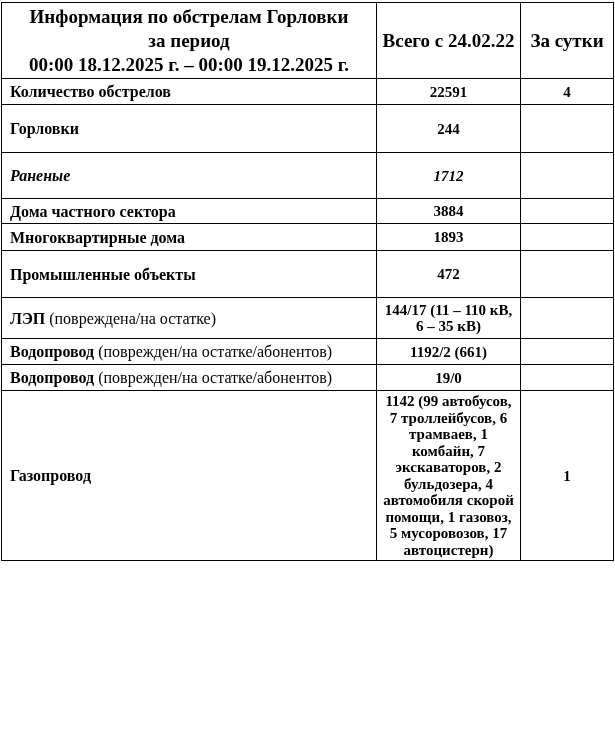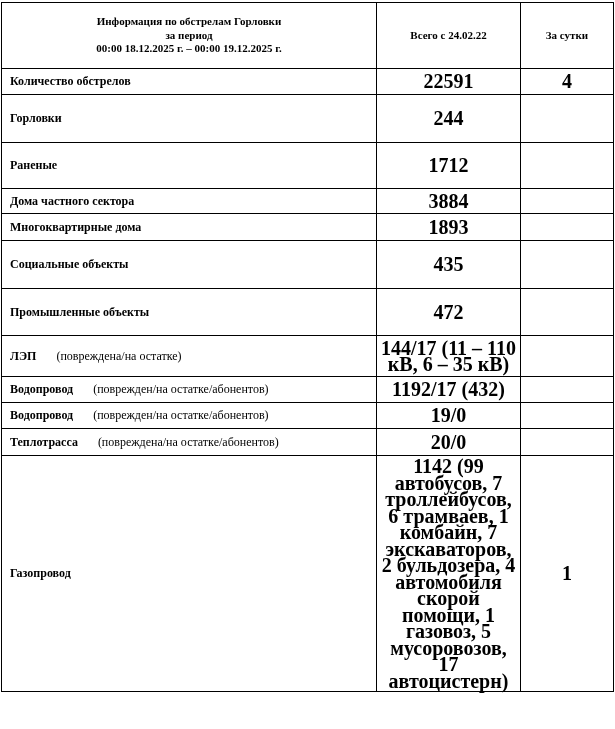--- a/index.html
+++ b/index.html
@@ -18,37 +18,37 @@
   }
   col.c1 { width: 375px; }
   col.c2 { width: 144px; }
   col.c3 { width: 93px; }
   th, td {
     border: 1px solid #000000;
     vertical-align: middle;
   }
   th {
     font-weight: bold;
-    font-size: 11px;
+    font-size: 19px;
     text-align: center;
     line-height: 1.25;
     padding: 2px 4px;
   }
   td.label-cell {
     text-align: left;
-    font-size: 12px;
+    font-size: 16px;
     padding: 2px 4px 2px 8px;
     line-height: 1.2;
   }
   td.label-cell .lbl { font-weight: bold; }
-  td.label-cell .note { font-weight: normal; padding-left: 17px; }
+  td.label-cell .note { font-weight: normal; }
   td.val {
     text-align: center;
     font-weight: bold;
-    font-size: 20px;
+    font-size: 15px;
     line-height: 16.5px;
     padding: 2px 3px;
   }
 </style>
 </head>
 <body>
 
 <table class="report">
   <colgroup>
       <col class="c1">
@@ -70,63 +70,53 @@
     <tr style="height:26px;">
       <td class="label-cell"><span class="lbl">Количество обстрелов</span><span class="note"></span></td>
       <td class="val">22591</td>
       <td class="val">4</td>
     </tr>
     <tr style="height:48px;">
       <td class="label-cell"><span class="lbl">Горловки</span><span class="note"></span></td>
       <td class="val">244</td>
       <td class="val"></td>
     </tr>
-    <tr style="height:46px;">
+    <tr style="height:46px;font-style:italic;">
       <td class="label-cell"><span class="lbl">Раненые</span><span class="note"></span></td>
       <td class="val">1712</td>
       <td class="val"></td>
     </tr>
     <tr style="height:25px;font-family:Liberation Serif, serif;">
       <td class="label-cell"><span class="lbl">Дома частного сектора</span><span class="note"></span></td>
       <td class="val">3884</td>
       <td class="val"></td>
     </tr>
     <tr style="height:27px;">
       <td class="label-cell"><span class="lbl">Многоквартирные дома</span><span class="note"></span></td>
       <td class="val">1893</td>
       <td class="val"></td>
     </tr>
-    <tr style="height:48px;">
-      <td class="label-cell"><span class="lbl">Социальные объекты</span><span class="note"></span></td>
-      <td class="val">435</td>
-      <td class="val"></td>
-    </tr>
     <tr style="height:47px;">
       <td class="label-cell"><span class="lbl">Промышленные объекты</span><span class="note"></span></td>
       <td class="val">472</td>
       <td class="val"></td>
     </tr>
     <tr style="height:41px;">
       <td class="label-cell"><span class="lbl">ЛЭП</span><span class="note"> (повреждена/на остатке)</span></td>
       <td class="val">144/17 (11 – 110 кВ, 6 – 35 кВ)</td>
       <td class="val"></td>
     </tr>
     <tr style="height:26px;">
       <td class="label-cell"><span class="lbl">Водопровод</span><span class="note"> (поврежден/на остатке/абонентов)</span></td>
-      <td class="val">1192/17 (432)</td>
+      <td class="val">1192/2 (661)</td>
       <td class="val"></td>
     </tr>
     <tr style="height:26px;">
       <td class="label-cell"><span class="lbl">Водопровод</span><span class="note"> (поврежден/на остатке/абонентов)</span></td>
       <td class="val">19/0</td>
-      <td class="val"></td>
-    </tr>
-    <tr style="height:27px;">
-      <td class="label-cell"><span class="lbl">Теплотрасса</span><span class="note"> (повреждена/на остатке/абонентов)</span></td>
-      <td class="val">20/0</td>
       <td class="val"></td>
     </tr>
     <tr style="height:165px;">
       <td class="label-cell"><span class="lbl">Газопровод</span><span class="note"></span></td>
       <td class="val">1142 (99 автобусов, 7 троллейбусов, 6 трамваев, 1 комбайн, 7 экскаваторов, 2 бульдозера, 4 автомобиля скорой помощи, 1 газовоз, 5 мусоровозов, 17 автоцистерн)</td>
       <td class="val">1</td>
     </tr>
   </tbody>
 </table>
 

